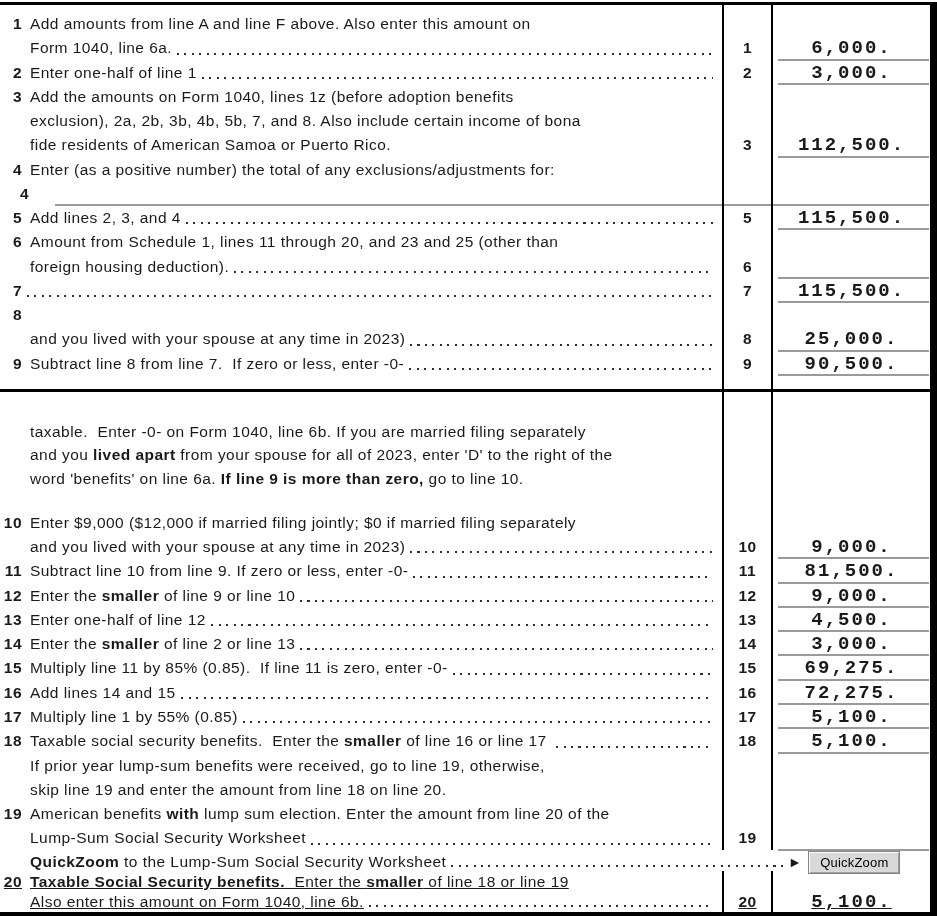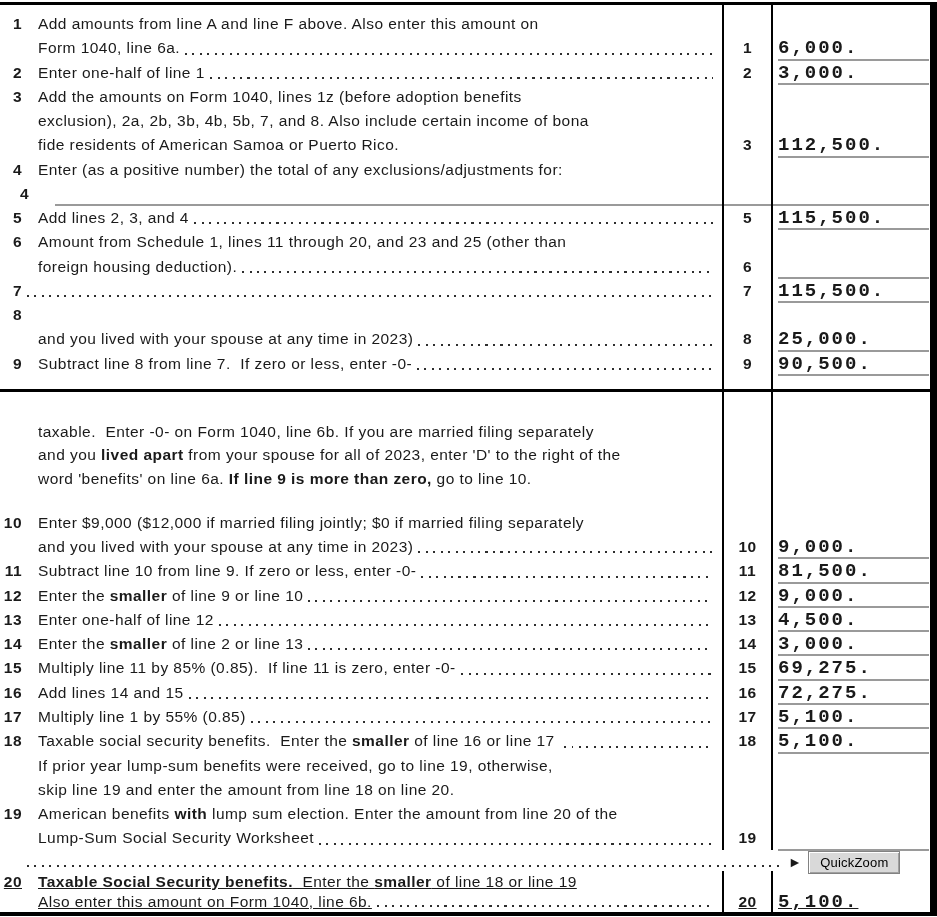--- a/index.html
+++ b/index.html
@@ -9,36 +9,36 @@
   }
   .content{position:absolute;left:0;top:0;right:0;bottom:0;padding-top:12px;z-index:2;}
   .row{display:flex;height:24.28px;line-height:24.28px;font-size:15.5px;letter-spacing:0.45px;}
   .note-row{height:23.6px;line-height:23.6px;}
   .first-note{margin-top:4px;}
   .qzrow{height:21px;line-height:21px;}
   .tight{height:20.5px;line-height:20.5px;text-decoration:underline;}
   .left{flex:none;width:723px;display:flex;padding-right:10px;box-sizing:border-box;}
   .qz-left{flex:none;width:788px;display:flex;padding-right:4px;box-sizing:border-box;}
   .lnum{flex:none;width:22px;text-align:right;font-weight:bold;white-space:pre;}
-  .ltext{white-space:pre;margin-left:16px;}
+  .ltext{white-space:pre;margin-left:8px;}
   .ltext.has-bullet{margin-left:9px;}
   .bullet{font-size:12px;margin-right:7px;}
   b{font-weight:bold;}
   .leader{
     flex:1 1 auto;margin-left:5px;
     background-image:repeating-linear-gradient(to right,#2e2e2e 0 2px,transparent 2px 7.5px);
     background-size:100% 2px;background-repeat:no-repeat;
     background-position:0 calc(100% - 6px);
   }
   .qzrow .leader{background-position:0 calc(100% - 5px);}
   .refcol{flex:none;width:49px;text-align:center;font-weight:bold;}
   .amtwrap{flex:1 1 auto;padding:0 8px 0 6px;box-sizing:border-box;}
   .amt{
     display:block;height:100%;box-sizing:border-box;
-    border-bottom:2px solid #9a9a9a;text-align:left;padding-right:4px;
+    border-bottom:2px solid #9a9a9a;text-align:center;padding-right:4px;
     font-family:"Liberation Mono","DejaVu Sans Mono",monospace;
     font-weight:bold;font-size:19px;letter-spacing:2px;
   }
   .amt.nounder{border-bottom:none;}
   .divider{height:3px;background:#000;margin-top:13px;}
   .spacer{height:20.5px;}
   .qz-arrow{flex:none;font-size:14px;margin-top:1px;}
   .qz-btn{
     flex:none;width:92px;height:23px;margin-left:6px;box-sizing:border-box;
     background:#d9d9d9;border:1px solid #828282;
@@ -363,20 +363,21 @@
         </div>
       <div class="refcol">19</div>
       <div class="amtwrap">
           <span class="amt"></span>
         </div>
     </div>
 
     <div class="row qzrow">
       <div class="qz-left">
           <span class="lnum"></span>
+          <span class="ltext"><b>QuickZoom</b><span> to the Lump-Sum Social Security Worksheet</span></span>
           <span class="leader"></span>
         </div>
       <span class="qz-arrow">►</span>
       <button class="qz-btn">QuickZoom</button>
     </div>
 
     <div class="row tight">
       <div class="left">
           <span class="lnum">20</span>
           <span class="ltext"><b>Taxable Social Security benefits.</b><span>  Enter the </span><b>smaller</b><span> of line 18 or line 19</span></span>

